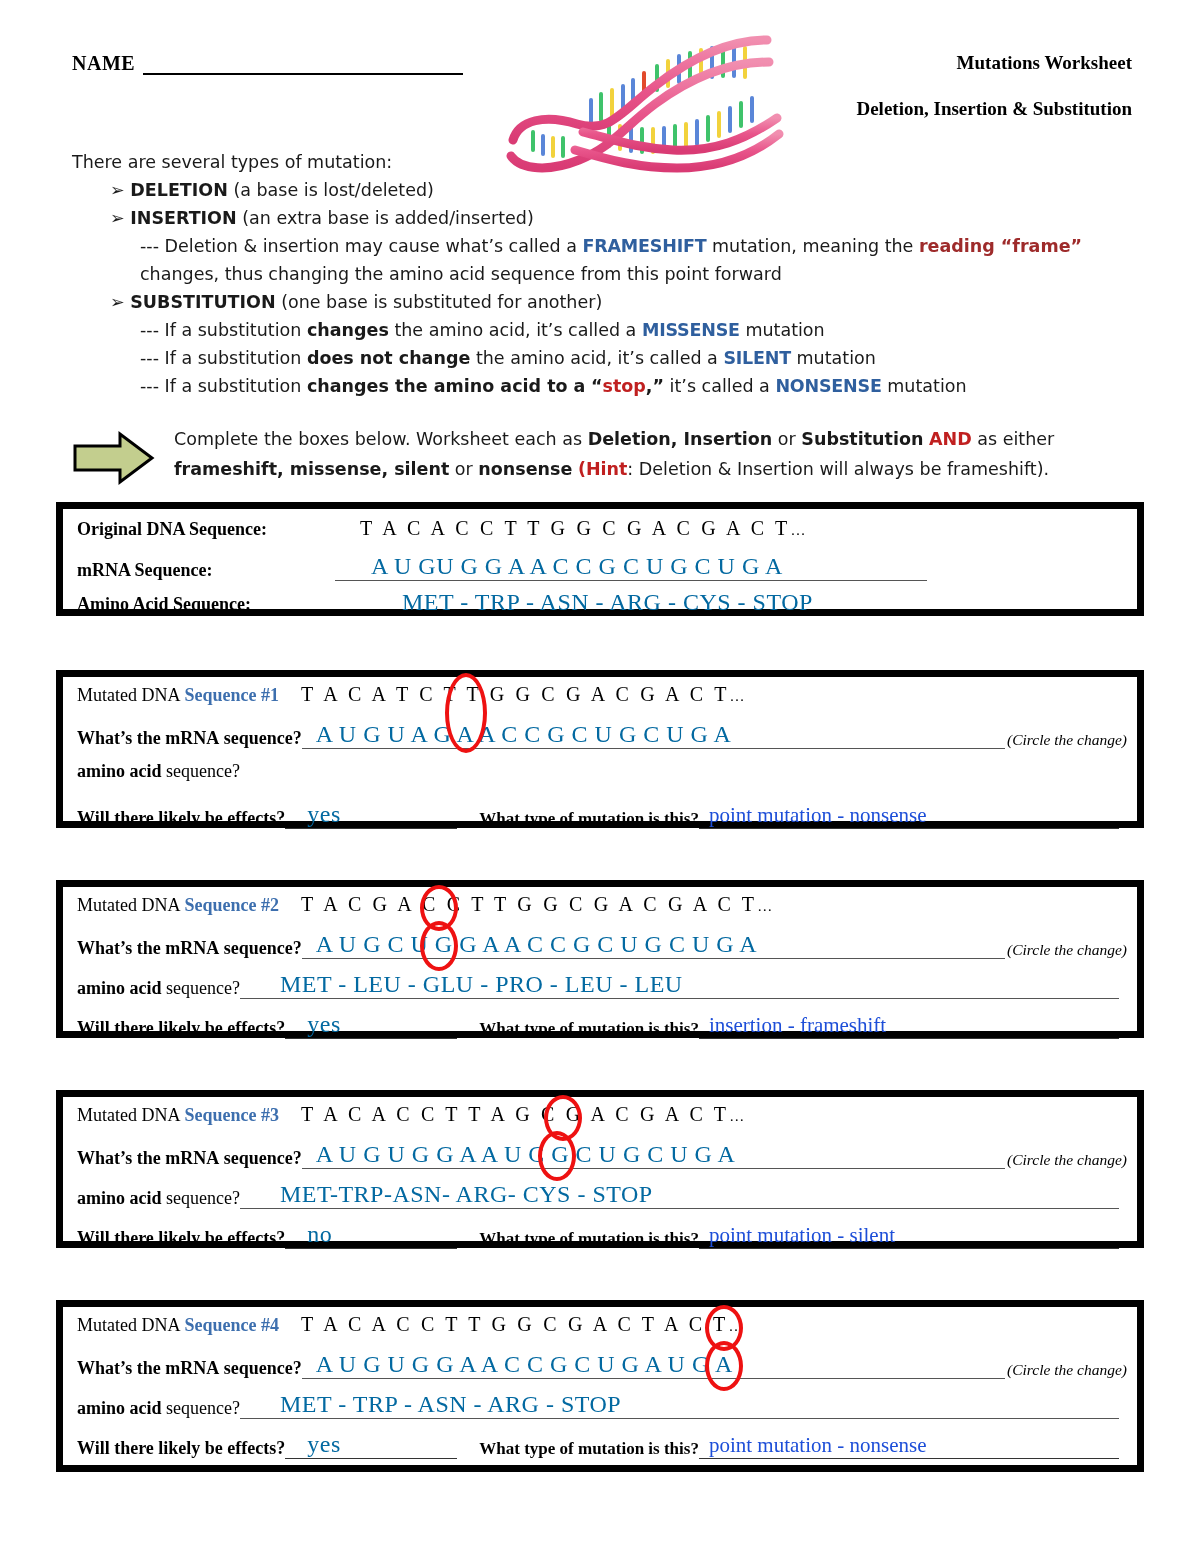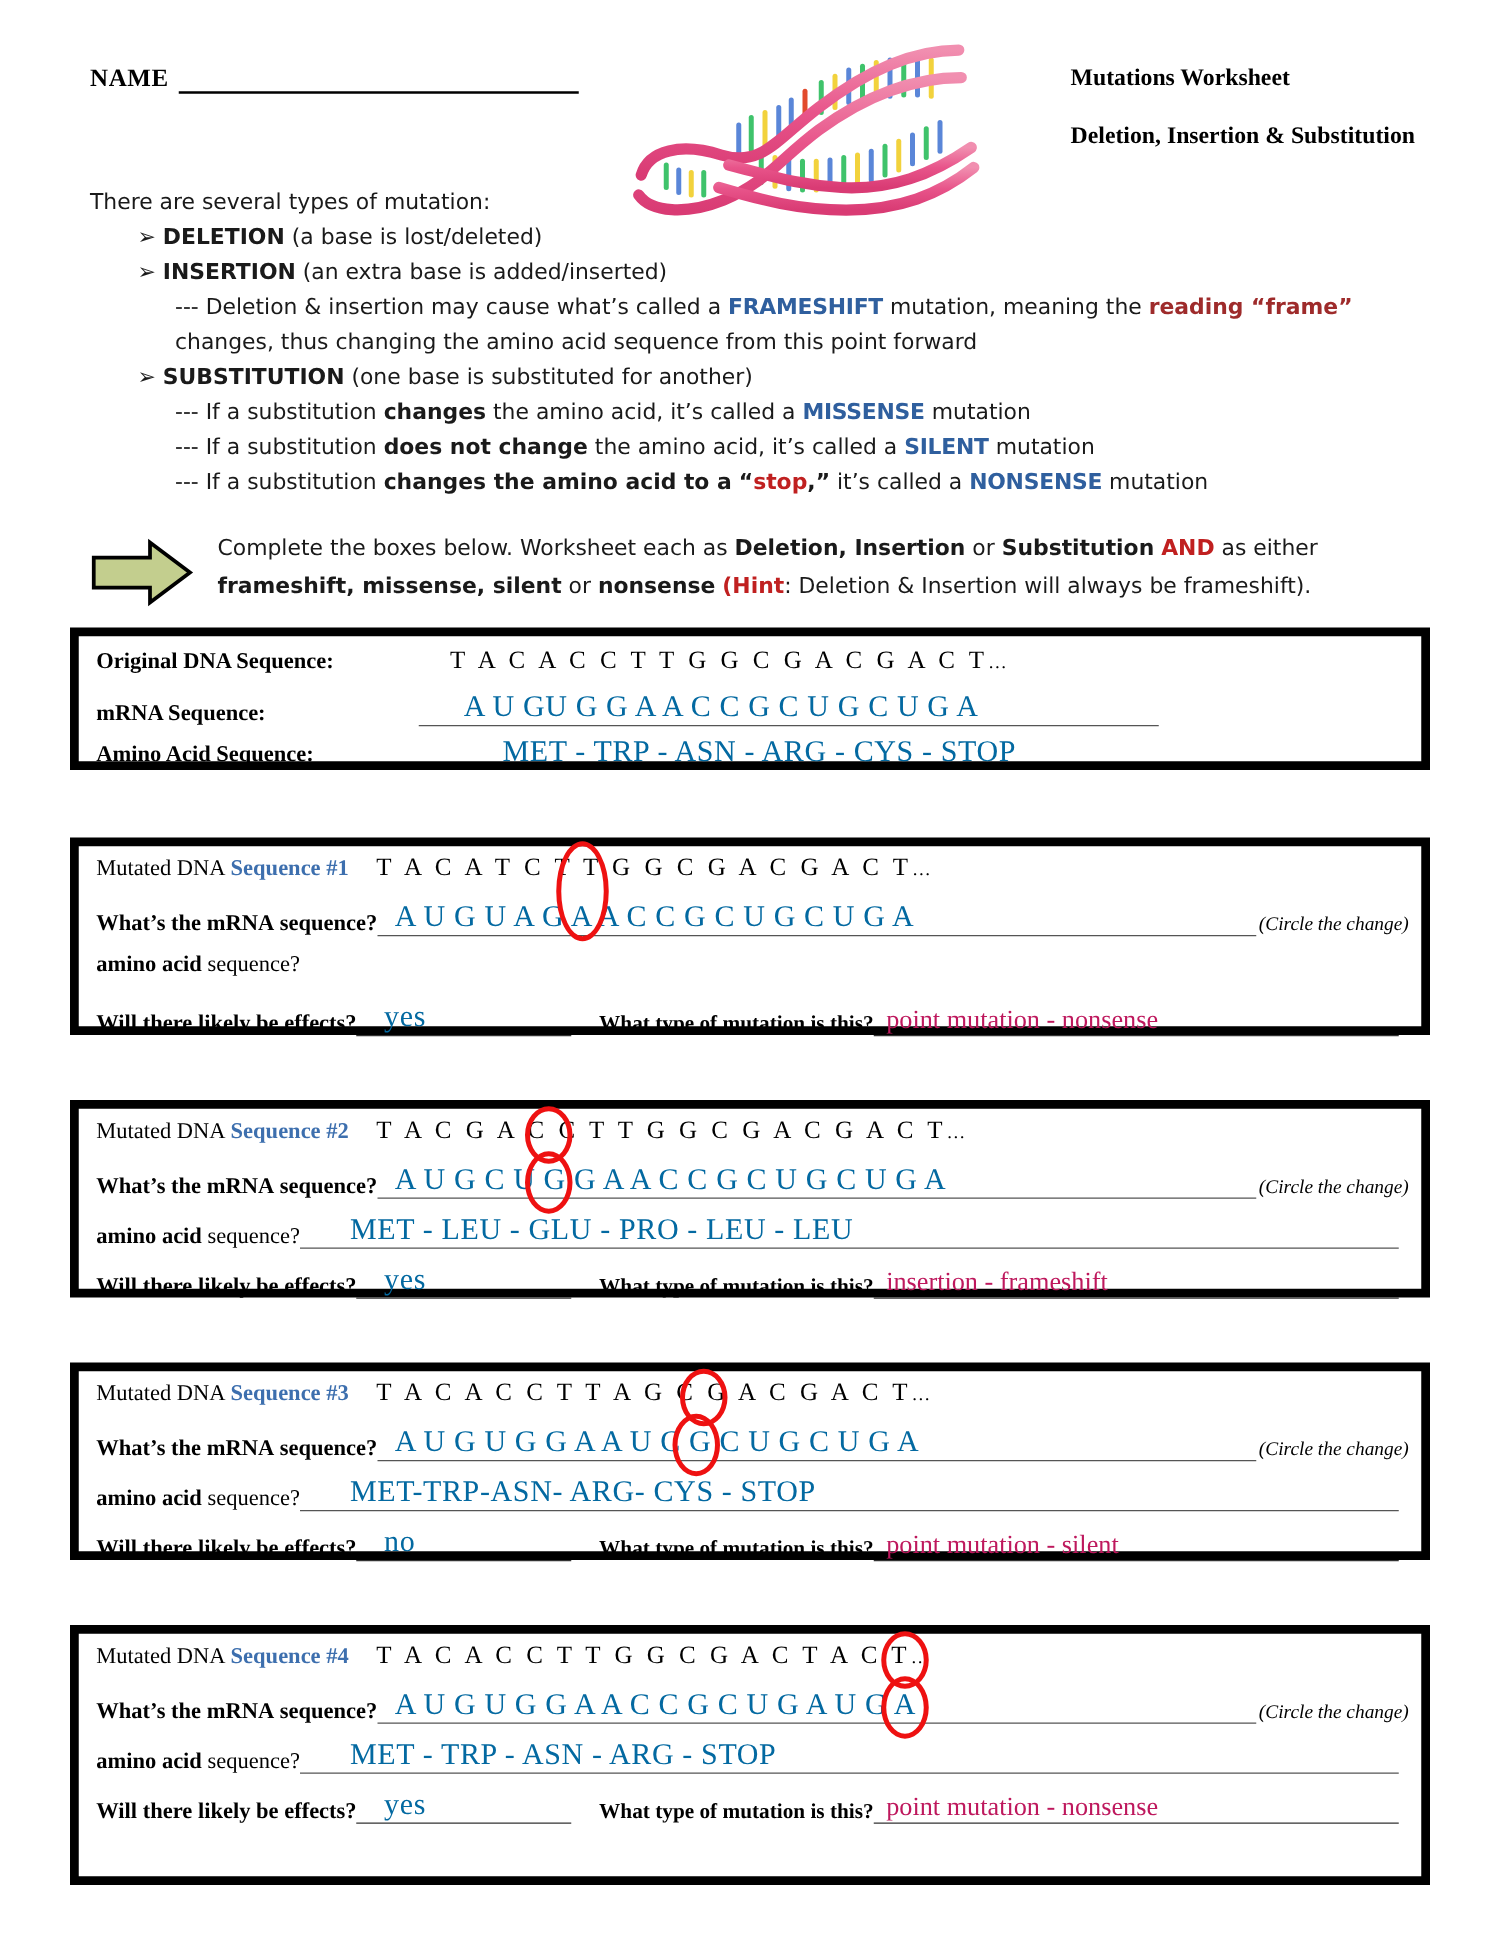--- a/index.html
+++ b/index.html
@@ -8,21 +8,21 @@
     font-family:"Liberation Serif", serif;
     -webkit-font-smoothing:none;
   }
   .page{position:absolute;inset:0;}
 
   
   .name-row{position:absolute;left:72px;top:52px;display:flex;align-items:flex-end;}
   .name-label{font-weight:bold;font-size:20px;letter-spacing:.5px;}
   .name-rule{width:320px;border-bottom:2px solid #000;margin-left:8px;height:16px;}
 
-  .title-block{position:absolute;right:68px;top:52px;}
+  .title-block{position:absolute;right:68px;top:52px;text-align:right;}
   .title-1{font-weight:bold;font-size:19px;}
   .title-2{font-weight:bold;font-size:19px;margin-top:24px;}
 
   
   .dna-wrap{position:absolute;left:505px;top:28px;width:280px;height:150px;}
   .dna-wrap svg{display:block;}
 
   
   .intro{
     position:absolute;left:72px;top:148px;width:1060px;
@@ -47,25 +47,25 @@
 
   
   .abox{
     position:absolute;left:56px;width:1088px;
     border:7px solid #000;background:#fff;box-sizing:border-box;
   }
   #box0{top:502px;height:114px;}
   #box1{top:670px;height:158px;}
   #box2{top:880px;height:158px;}
   #box3{top:1090px;height:158px;}
-  #box4{top:1300px;height:208px;}
+  #box4{top:1300px;height:172px;}
   .lbl{font-weight:bold;font-size:18px;white-space:nowrap;}
   .lbl-reg{font-weight:bold;}
   .ans{color:#0369a1;font-size:24px;letter-spacing:.5px;white-space:nowrap;}
-  .ans-sm{color:#be185d;font-size:21px;white-space:nowrap;}
+  .ans-sm{color:#1d4ed8;font-size:21px;white-space:nowrap;}
   .dna-seq{font-size:20px;letter-spacing:3.2px;white-space:nowrap;color:#000;}
   .dots{font-size:15px;letter-spacing:1px;}
   .circle-note{font-style:italic;font-size:15.5px;white-space:nowrap;margin-left:2px;}
 
   
   #box0 .r{position:absolute;left:14px;}
   #box0 .lbl{width:255px;display:inline-block;}
 
   
   .oval{position:absolute;border:4px solid #ee1111;border-radius:50%;pointer-events:none;}

